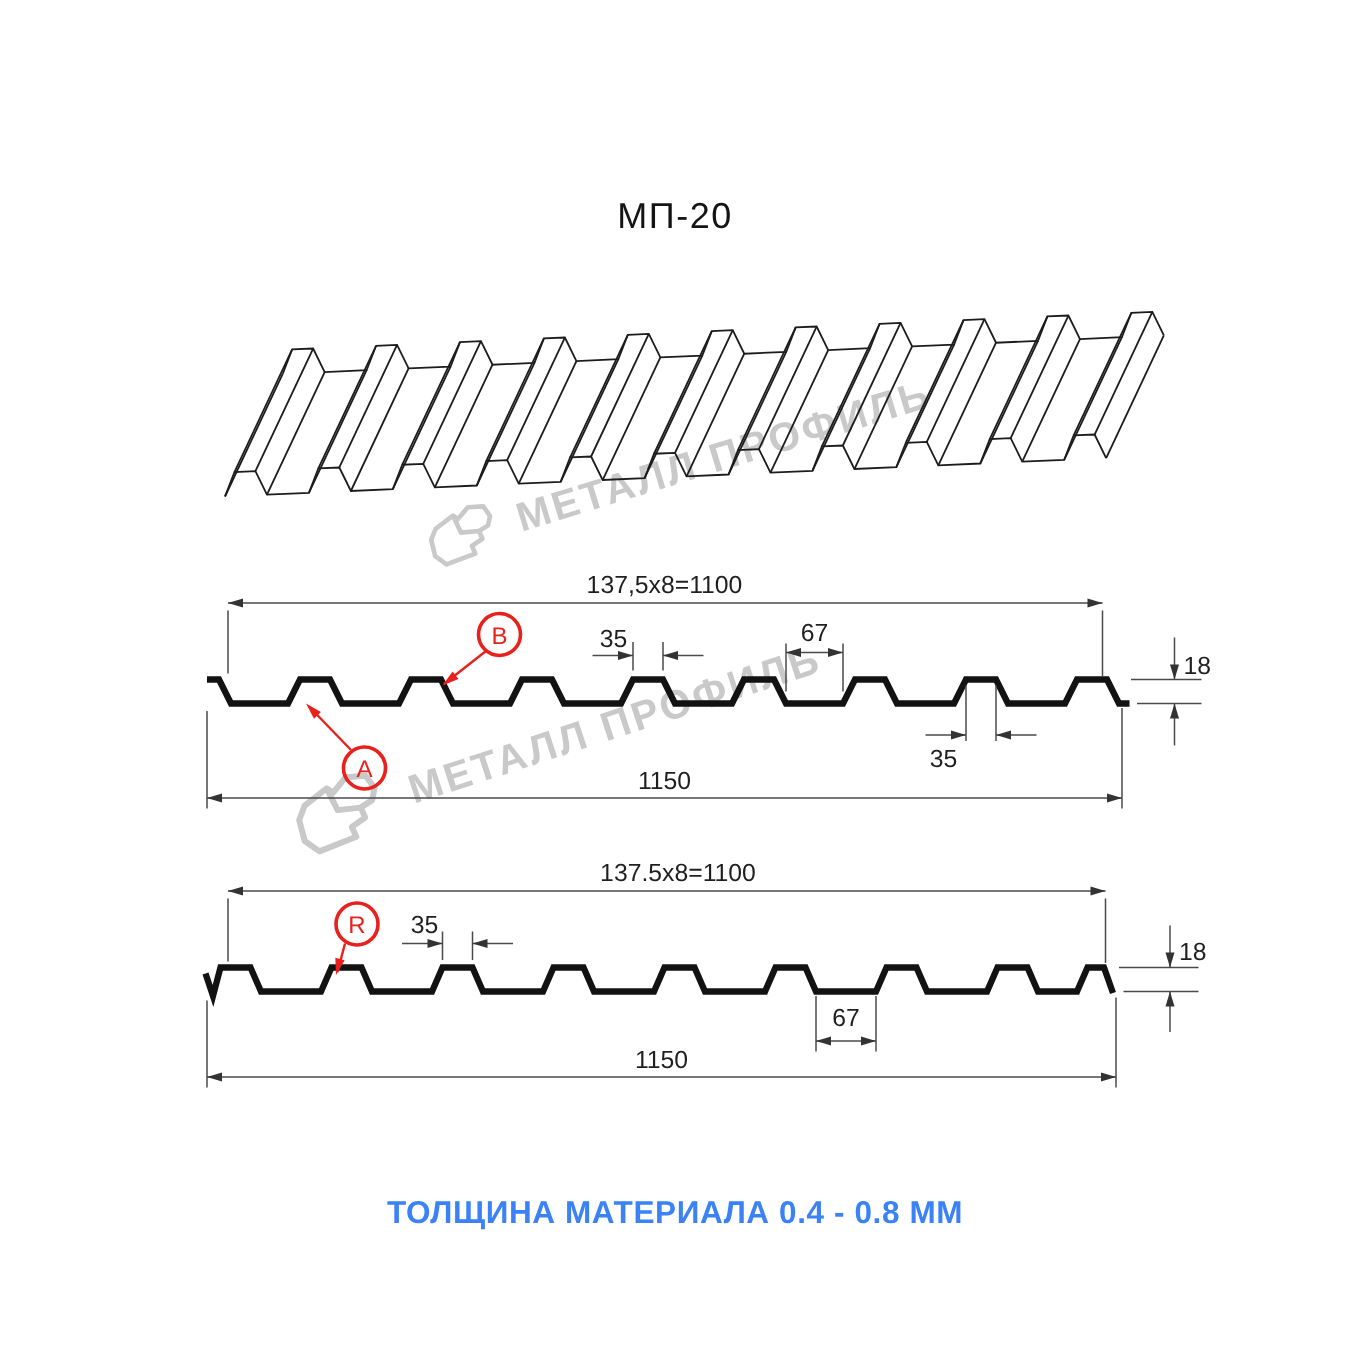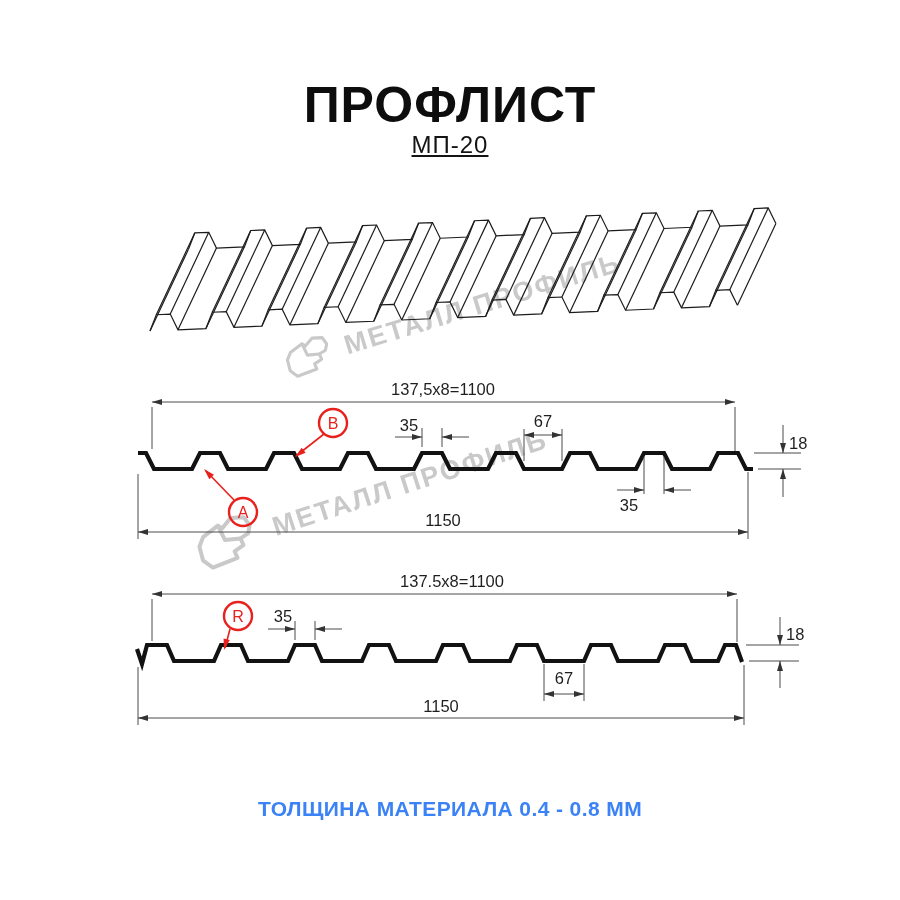--- a/index.html
+++ b/index.html
@@ -2,21 +2,21 @@
 <html><head>
 <meta charset="utf-8">
 <style>
   html,body{margin:0;padding:0;background:#fff;}
   #page{position:relative;width:900px;height:900px;background:#fff;overflow:hidden;
         font-family:"Liberation Sans",sans-serif;}
 
   .page-title{position:absolute;left:0;top:76px;width:100%;text-align:center;
     font-size:50px;font-weight:800;letter-spacing:1px;color:#0d0d0d;}
   .page-subtitle{position:absolute;left:0;top:131px;width:100%;text-align:center;
-    font-size:24px;font-weight:400;letter-spacing:1px;color:#141414;text-decoration:underline;}
+    font-size:24px;font-weight:400;letter-spacing:1px;color:#141414;}
   .footer-note{position:absolute;left:0;top:797px;width:100%;text-align:center;
     font-size:21px;font-weight:600;letter-spacing:.4px;color:#3b82f6;}
 
   
   .wm{position:absolute;display:flex;align-items:center;gap:7px;white-space:nowrap;
       transform-origin:0 100%;pointer-events:none;}
   .wm-text{color:#c9c9c9;font-weight:700;font-size:27px;letter-spacing:2px;}
   .wm-logo path{fill:none;stroke:#c9c9c9;stroke-width:5;stroke-linejoin:round;}
   #wm1{left:286px;top:341px;transform:rotate(-17deg);}
   #wm2{left:196px;top:524px;transform:rotate(-18deg);}
@@ -32,21 +32,20 @@
   .red-circ{stroke:#e8211d;stroke-width:2.4;fill:none;}
   text.dim{font-family:"Liberation Sans",sans-serif;font-size:16.5px;fill:#1f1f1f;}
   text.red-t{font-family:"Liberation Sans",sans-serif;font-size:16px;fill:#e8211d;}
   .mid{text-anchor:middle;}
 </style>
 </head>
 <body>
 
 <div id="page">
 
-  <div class="page-title">ПРОФЛИСТ</div>
   <div class="page-subtitle">МП-20</div>
 
   <div class="wm" id="wm1">
     <svg class="wm-logo" width="62" height="48" viewBox="0 0 100 75">
       <path d="M24,22 L46,14 L50,19 L64,10 L80,14 L84,26 L79,35 L68,38 L69,47 L56,51 L57,60 L24,62 L15,50 L16,32 Z"></path>
       <path d="M46,14 L49,34 L68,38"></path>
     </svg>
     <span class="wm-text">МЕТАЛЛ ПРОФИЛЬ</span>
   </div>
 

